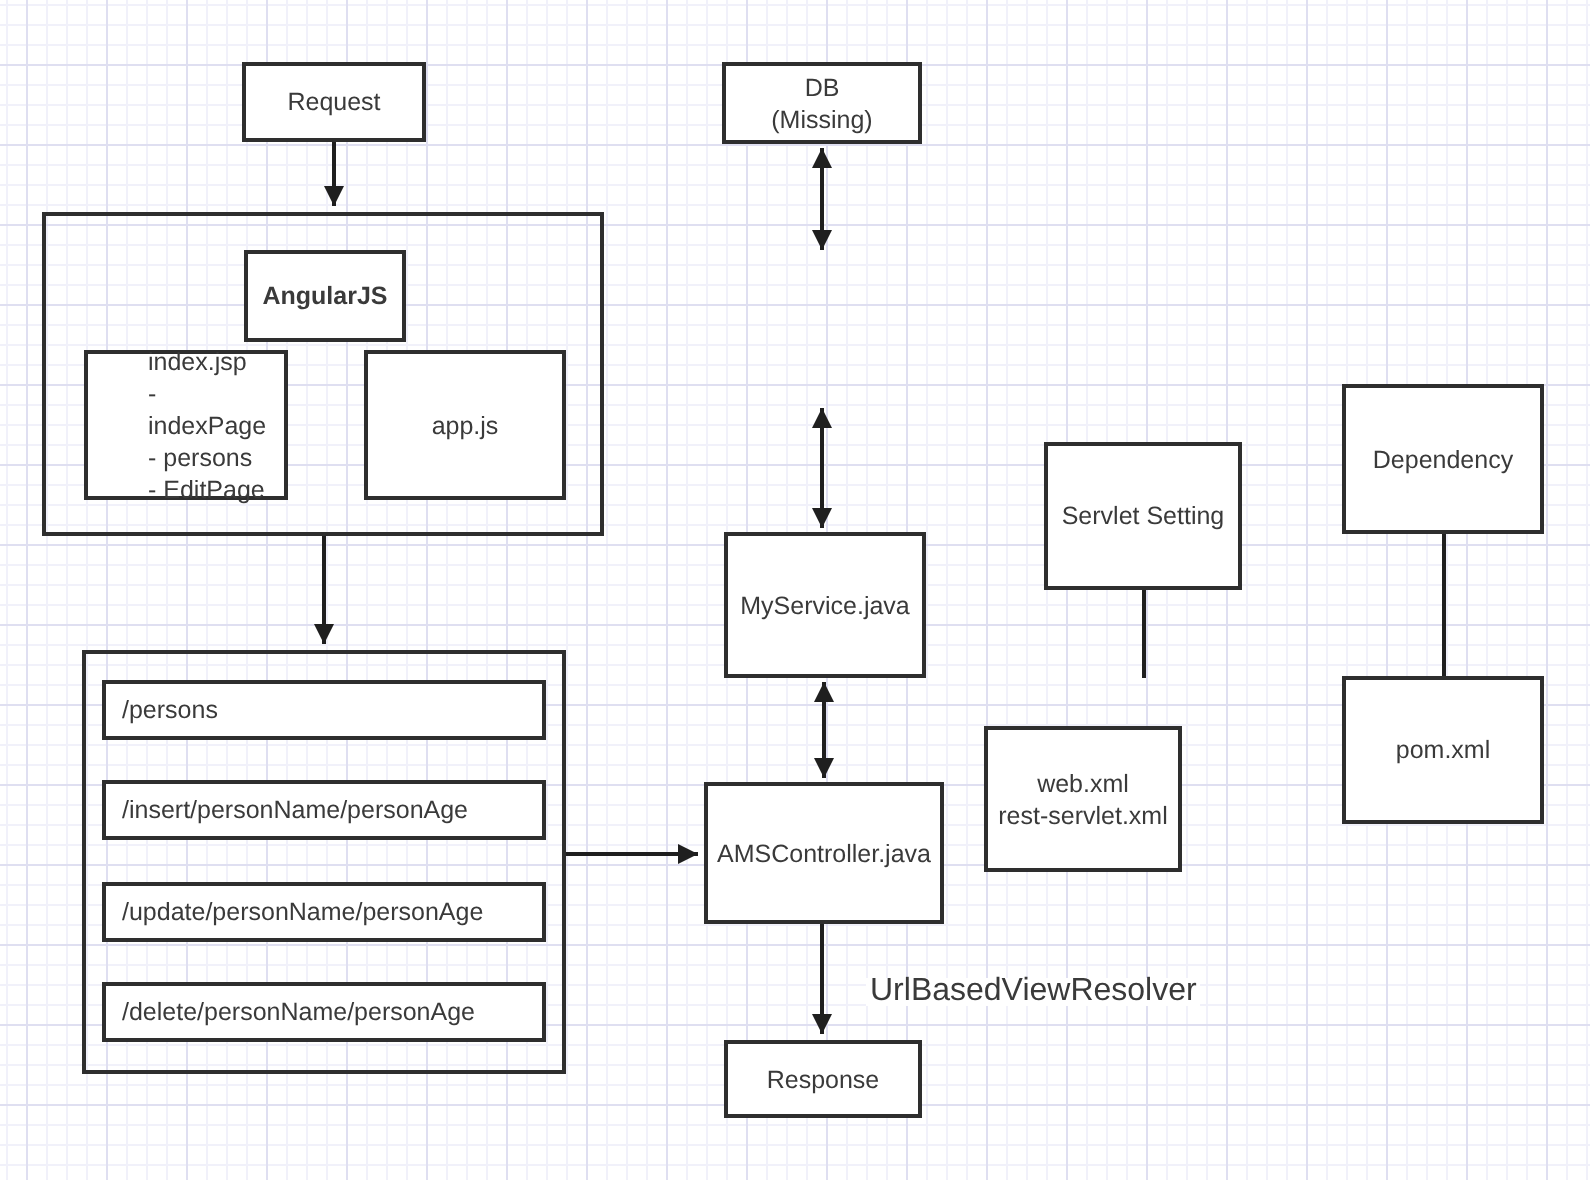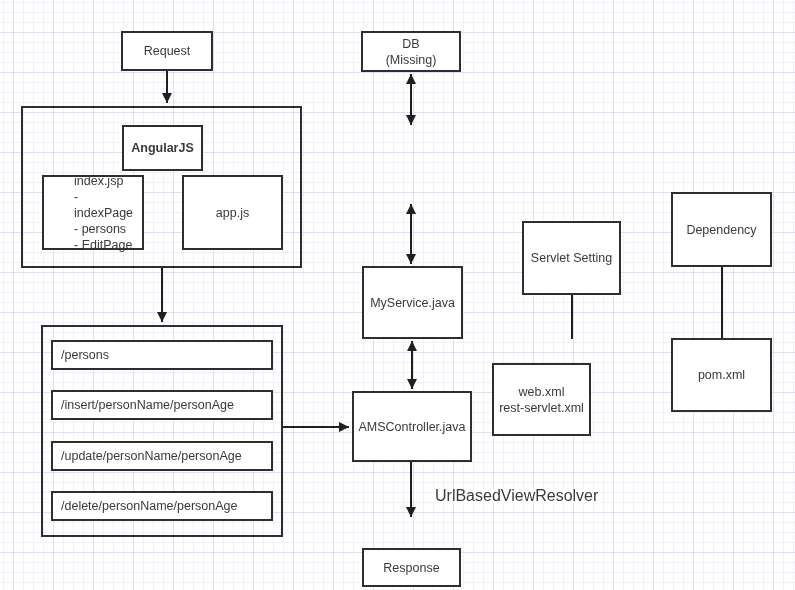--- a/index.html
+++ b/index.html
@@ -134,21 +134,21 @@
   <div class="node" style="left:361px; top:31px; width:100px; height:41px;">
     <div>DB</div>
     <div>(Missing)</div>
   </div>
   <div class="node" style="left:362px; top:266px; width:101px; height:73px;">
     <span>MyService.java</span>
   </div>
   <div class="node" style="left:352px; top:391px; width:120px; height:71px;">
     <span>AMSController.java</span>
   </div>
-  <div class="node" style="left:362px; top:520px; width:99px; height:39px;margin-top:28px;">
+  <div class="node" style="left:362px; top:520px; width:99px; height:39px;">
     <span>Response</span>
   </div>
 
   <div class="edge-label" style="left:433px; top:489px;">UrlBasedViewResolver</div>
 
   <div class="node" style="left:522px; top:193px; width:99px; height:74px;margin-top:28px;">
     <span>Servlet Setting</span>
   </div>
   <div class="node" style="left:492px; top:339px; width:99px; height:73px;margin-top:24px;">
     <div>web.xml</div>

